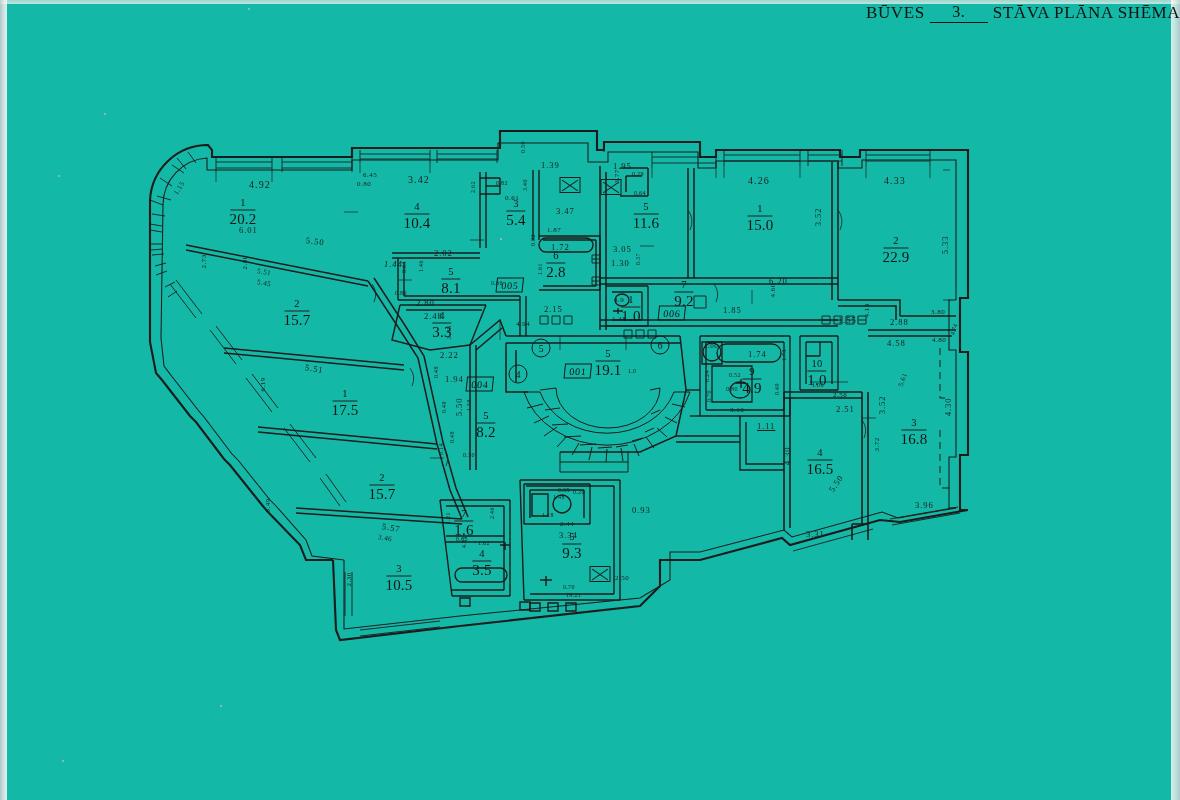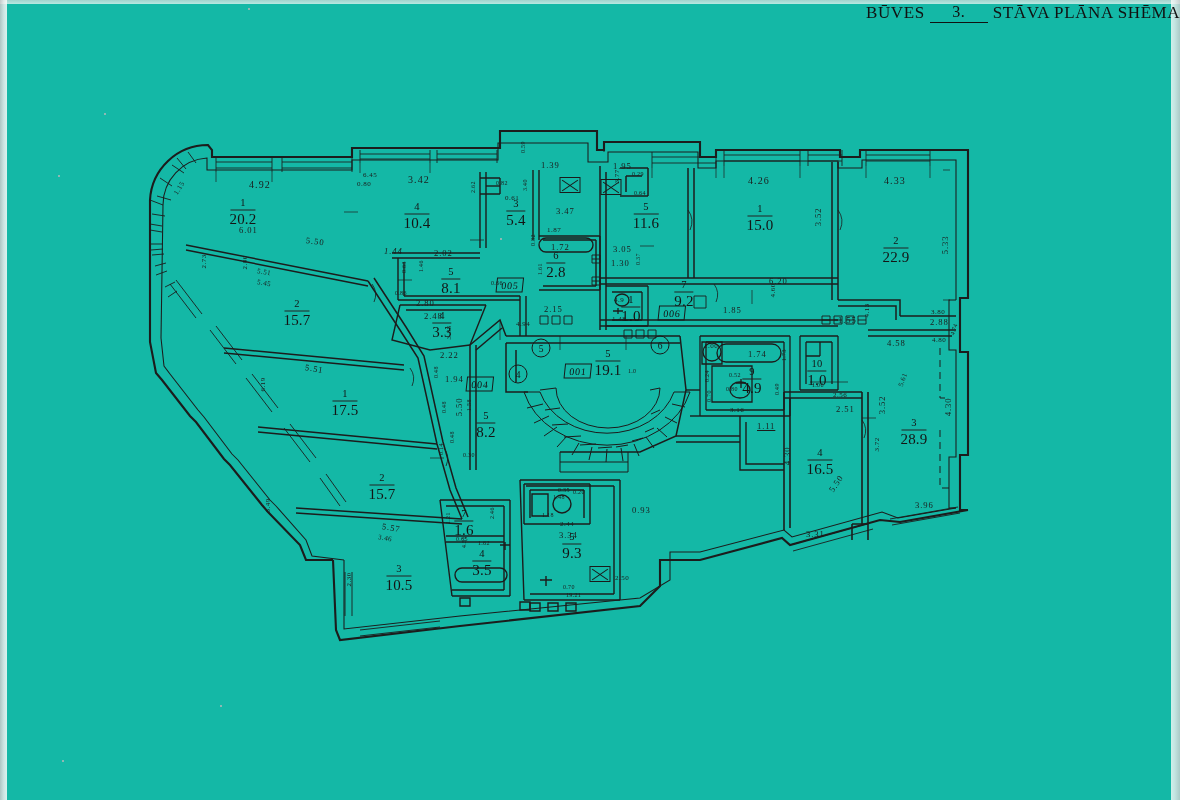--- a/index.html
+++ b/index.html
@@ -636,21 +636,21 @@
         <span class="rarea">1.0</span>
       </div>
       <div class="room" style="left: 820px; top: 462px;">
         <span class="rnum">4</span>
         <span class="rbar" style="width: 24.8px;"></span>
         <span class="rarea">16.5</span>
       </div>
       <div class="room" style="left: 914px; top: 432px;">
         <span class="rnum">3</span>
         <span class="rbar" style="width: 24.8px;"></span>
-        <span class="rarea">28.9</span>
+        <span class="rarea">16.8</span>
       </div>
       <div class="lbl dim big" style="left: 249px; top: 180px; transform: rotate(0deg);">4.92</div>
       <div class="lbl dim sm" style="left: 363px; top: 172px; transform: rotate(0deg);">6.45</div>
       <div class="lbl dim sm" style="left: 357px; top: 181px; transform: rotate(0deg);">0.80</div>
       <div class="lbl dim big" style="left: 408px; top: 175px; transform: rotate(0deg);">3.42</div>
       <div class="lbl dim " style="left: 541px; top: 161px; transform: rotate(0deg);">1.39</div>
       <div class="lbl dim xs" style="left: 523px; top: 150px; transform: rotate(-90deg);">0.59</div>
       <div class="lbl dim " style="left: 613px; top: 162px; transform: rotate(0deg);">1.95</div>
       <div class="lbl dim big" style="left: 748px; top: 176px; transform: rotate(0deg);">4.26</div>
       <div class="lbl dim big" style="left: 884px; top: 176px; transform: rotate(0deg);">4.33</div>
@@ -660,21 +660,21 @@
       <div class="lbl dim sm" style="left: 257px; top: 268px; transform: rotate(10deg);">5.51</div>
       <div class="lbl dim sm" style="left: 257px; top: 279px; transform: rotate(10deg);">5.45</div>
       <div class="lbl dim " style="left: 305px; top: 363px; transform: rotate(10deg);">5.51</div>
       <div class="lbl dim " style="left: 382px; top: 522px; transform: rotate(10deg);">5.57</div>
       <div class="lbl dim sm" style="left: 378px; top: 534px; transform: rotate(10deg);">3.46</div>
       <div class="lbl dim sm" style="left: 349px; top: 583px; transform: rotate(-90deg);">2.30</div>
       <div class="lbl dim sm" style="left: 268px; top: 509px; transform: rotate(-90deg);">3.49</div>
       <div class="lbl dim sm" style="left: 263px; top: 388px; transform: rotate(-90deg);">6.19</div>
       <div class="lbl dim sm" style="left: 245px; top: 266px; transform: rotate(-90deg);">2.80</div>
       <div class="lbl dim sm" style="left: 204px; top: 265px; transform: rotate(-90deg);">2.73</div>
-      <div class="lbl dim " style="left: 384px; top: 247px; transform: rotate(0deg); font-style: italic;">1.44</div>
+      <div class="lbl dim " style="left: 384px; top: 260px; transform: rotate(0deg); font-style: italic;">1.44</div>
       <div class="lbl dim " style="left: 434px; top: 249px; transform: rotate(0deg);">2.02</div>
       <div class="lbl dim xs" style="left: 404px; top: 270px; transform: rotate(-90deg);">0.63</div>
       <div class="lbl dim xs" style="left: 421px; top: 269px; transform: rotate(-90deg);">1.46</div>
       <div class="lbl dim xs" style="left: 395px; top: 290px; transform: rotate(0deg);">0.86</div>
       <div class="lbl dim xs" style="left: 491px; top: 280px; transform: rotate(0deg);">0.66</div>
       <div class="lbl dim " style="left: 416px; top: 299px; transform: rotate(0deg);">2.80</div>
       <div class="lbl dim " style="left: 424px; top: 312px; transform: rotate(0deg);">2.48</div>
       <div class="lbl dim sm" style="left: 449px; top: 336px; transform: rotate(-90deg);">3.85</div>
       <div class="lbl dim " style="left: 440px; top: 351px; transform: rotate(0deg);">2.22</div>
       <div class="lbl dim " style="left: 445px; top: 375px; transform: rotate(0deg);">1.94</div>
@@ -696,21 +696,21 @@
       <div class="lbl dim sm" style="left: 617px; top: 180px; transform: rotate(-90deg);">3.77</div>
       <div class="lbl dim xs" style="left: 632px; top: 171px; transform: rotate(0deg);">0.29</div>
       <div class="lbl dim xs" style="left: 634px; top: 190px; transform: rotate(0deg);">0.64</div>
       <div class="lbl dim " style="left: 769px; top: 277px; transform: rotate(0deg);">6.20</div>
       <div class="lbl dim sm" style="left: 773px; top: 294px; transform: rotate(-90deg);">4.60</div>
       <div class="lbl dim " style="left: 818px; top: 222px; transform: rotate(-90deg);">3.52</div>
       <div class="lbl dim " style="left: 945px; top: 250px; transform: rotate(-90deg);">5.33</div>
       <div class="lbl dim " style="left: 723px; top: 306px; transform: rotate(0deg);">1.85</div>
       <div class="lbl dim " style="left: 838px; top: 316px; transform: rotate(0deg);">1.55</div>
       <div class="lbl dim sm" style="left: 867px; top: 314px; transform: rotate(-90deg);">4.13</div>
-      <div class="lbl dim " style="left: 890px; top: 318px; transform: rotate(0deg); margin-left: 40px;">2.88</div>
+      <div class="lbl dim " style="left: 890px; top: 318px; transform: rotate(0deg);">2.88</div>
       <div class="lbl dim " style="left: 887px; top: 339px; transform: rotate(0deg);">4.58</div>
       <div class="lbl dim sm" style="left: 931px; top: 309px; transform: rotate(0deg);">3.80</div>
       <div class="lbl dim sm" style="left: 932px; top: 337px; transform: rotate(0deg);">4.80</div>
       <div class="lbl dim xs" style="left: 952px; top: 332px; transform: rotate(-72deg);">4.74</div>
       <div class="lbl dim " style="left: 748px; top: 350px; transform: rotate(0deg);">1.74</div>
       <div class="lbl dim sm" style="left: 704px; top: 343px; transform: rotate(0deg);">1.00</div>
       <div class="lbl dim xs" style="left: 729px; top: 372px; transform: rotate(0deg);">0.52</div>
       <div class="lbl dim xs" style="left: 726px; top: 386px; transform: rotate(0deg);">0.80</div>
       <div class="lbl dim xs" style="left: 707px; top: 379px; transform: rotate(-90deg);">0.24</div>
       <div class="lbl dim xs" style="left: 709px; top: 399px; transform: rotate(-90deg);">0.70</div>

